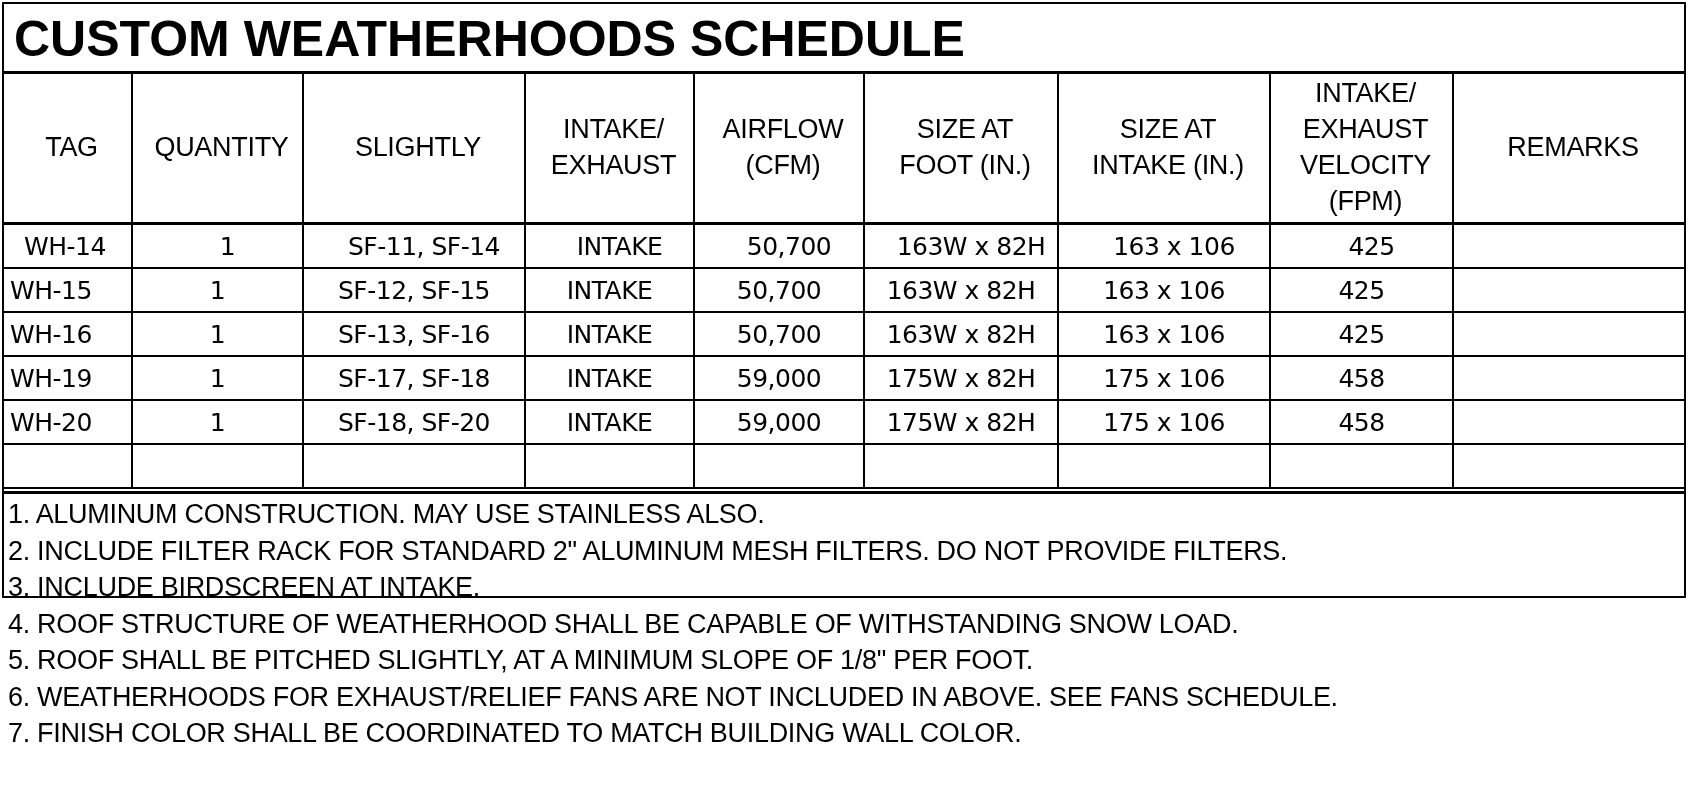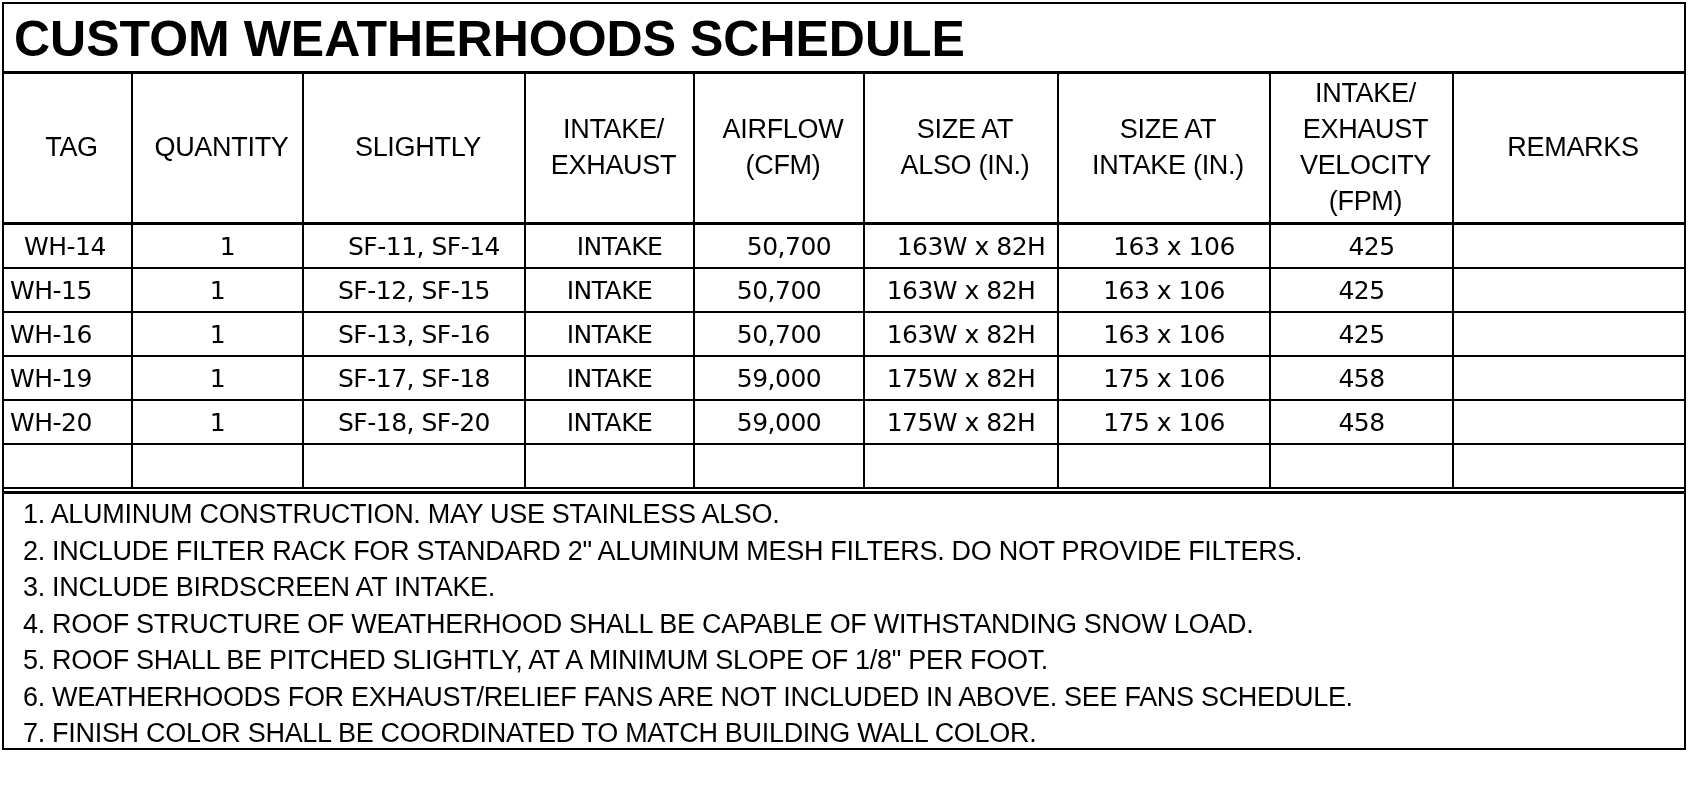--- a/index.html
+++ b/index.html
@@ -1,30 +1,30 @@
 <!DOCTYPE html>
 <html><head>
 <meta charset="utf-8">
 <style>
   html, body { margin: 0; padding: 0; background: #ffffff; }
   body { width: 1690px; height: 793px; position: relative; overflow: hidden; font-family: "Liberation Sans", sans-serif; color: #000; }
-  .sheet { position: absolute; left: 2px; top: 2px; width: 1684px; height: 748px; border: 2px solid #000; box-sizing: border-box; }
+  .sheet { position: absolute; left: 2px; top: 2px; width: 1684px; height: 596px; border: 2px solid #000; box-sizing: border-box; }
   .title { position: absolute; left: 0; top: 0; width: 100%; height: 70px; border-bottom: 3px solid #000; box-sizing: border-box; font-weight: bold; font-size: 50px; line-height: 70px; padding-left: 10px; letter-spacing: 0px; transform-origin: left center; }
   table.sched { position: absolute; left: 0; top: 68px; border-collapse: collapse; table-layout: fixed; width: 1680px; }
   table.sched th, table.sched td { border: 2px solid #000; padding: 0; text-align: center; vertical-align: middle; overflow: hidden; white-space: nowrap; }
   table.sched tr:first-child th { border-top: none; padding-left: 8px; }
   table.sched th:first-child, table.sched td:first-child { border-left: none; }
   table.sched th:last-child, table.sched td:last-child { border-right: none; }
   table.sched th { font-weight: normal; font-size: 27px; line-height: 36px; height: 150px; letter-spacing: -0.3px; }
   table.sched th.remarks { text-align: center; padding-left: 4px; }
   table.sched td { font-family: "DejaVu Sans", sans-serif; font-size: 25px; height: 42px; letter-spacing: -0.5px; }
   table.sched td.tag { text-align: left; padding-left: 6px; }
   table.sched tr.data td { border-top: 3px solid #000; padding-left: 20px; }
   .notes { position: absolute; left: 0; top: 487px; width: 100%; border-top: 3px solid #000; box-sizing: border-box; padding-top: 2px; }
-  .note { font-size: 27px; line-height: 36.5px; padding-left: 19px; white-space: nowrap; letter-spacing: -0.3px; }
+  .note { font-size: 27px; line-height: 36.5px; padding-left: 4px; white-space: nowrap; letter-spacing: -0.3px; }
 </style>
 </head>
 <body>
 
 <div class="sheet">
   <div class="title">CUSTOM WEATHERHOODS SCHEDULE</div>
 
   <table class="sched">
     <colgroup>
       <col style="width:128px">
@@ -45,21 +45,21 @@
         <th>
             <div>INTAKE/</div>
             <div>EXHAUST</div>
           </th>
         <th>
             <div>AIRFLOW</div>
             <div>(CFM)</div>
           </th>
         <th>
             <div>SIZE AT</div>
-            <div>ALSO (IN.)</div>
+            <div>FOOT (IN.)</div>
           </th>
         <th>
             <div>SIZE AT</div>
             <div>INTAKE (IN.)</div>
           </th>
         <th>
             <div>INTAKE/</div>
             <div>EXHAUST</div>
             <div>VELOCITY</div>
             <div>(FPM)</div>

